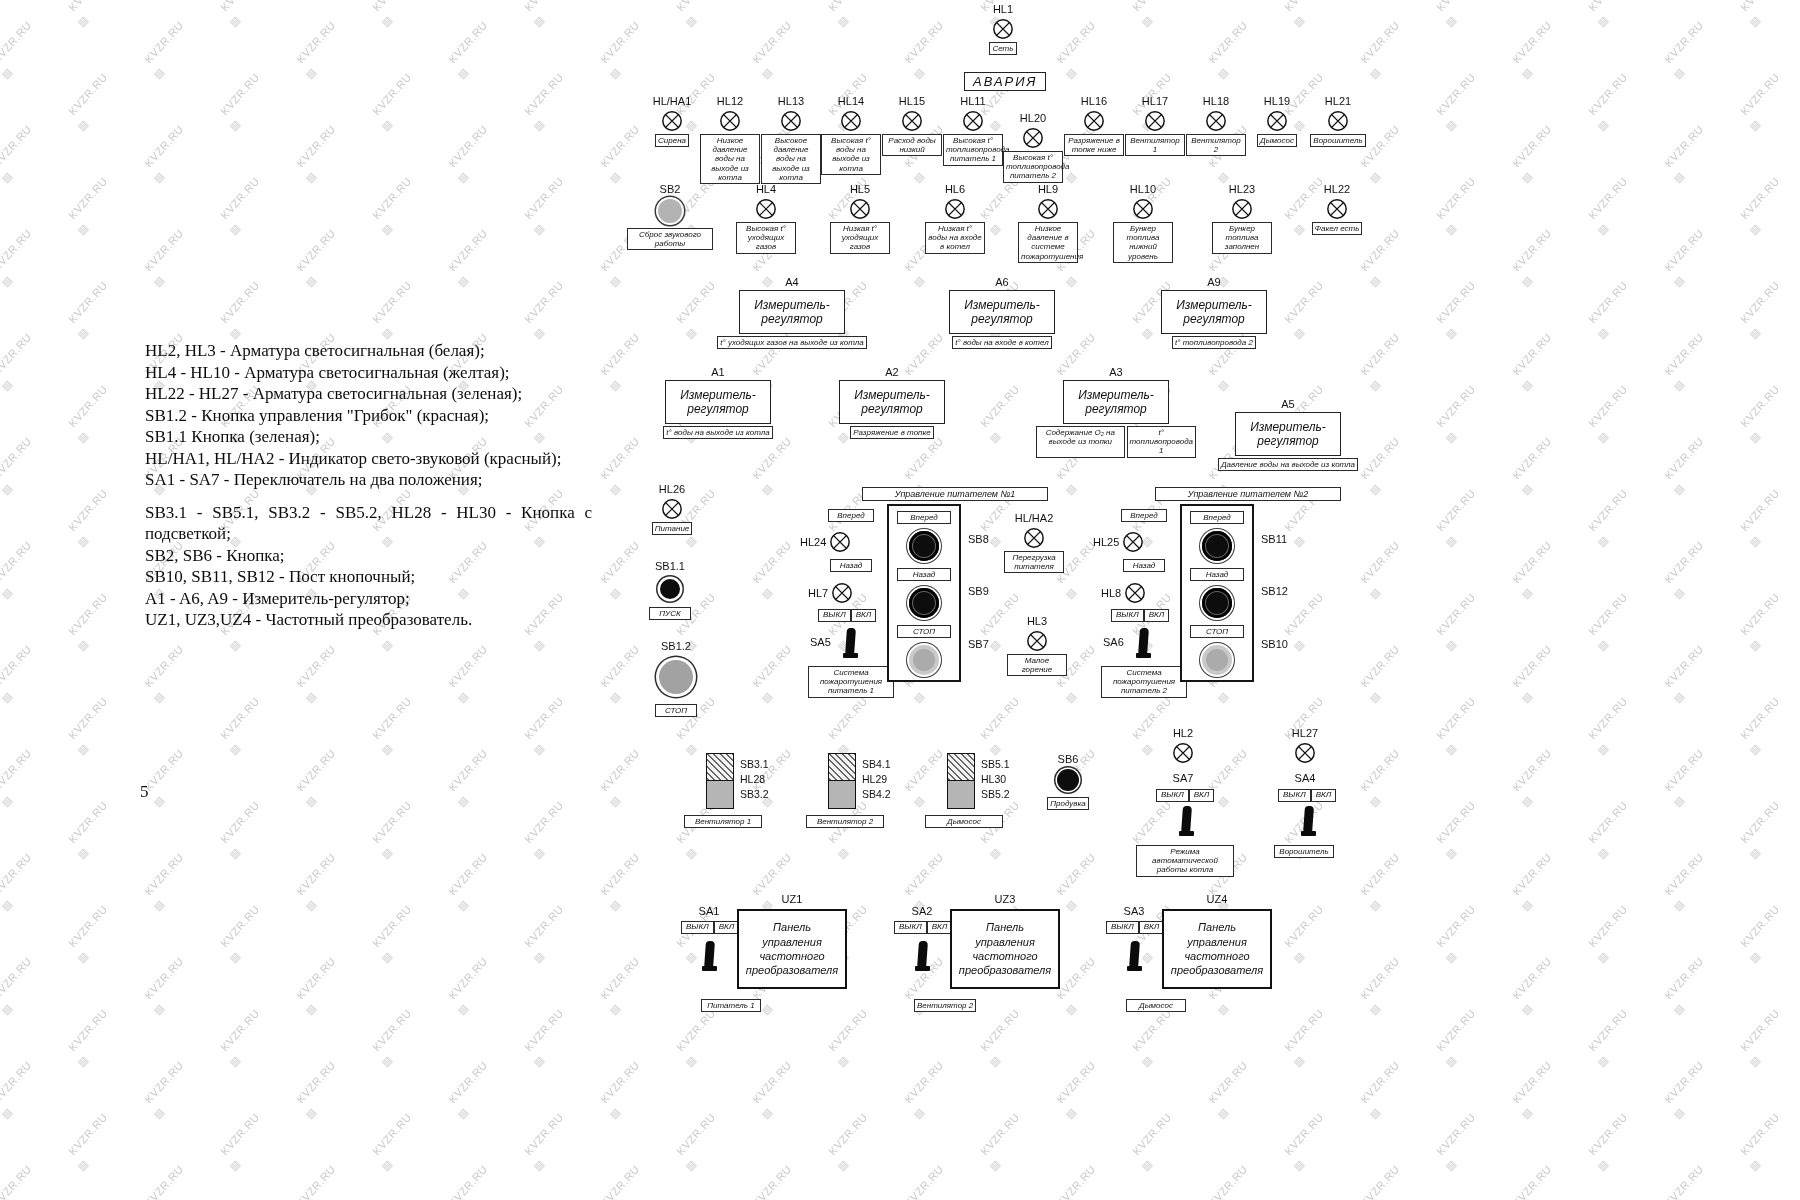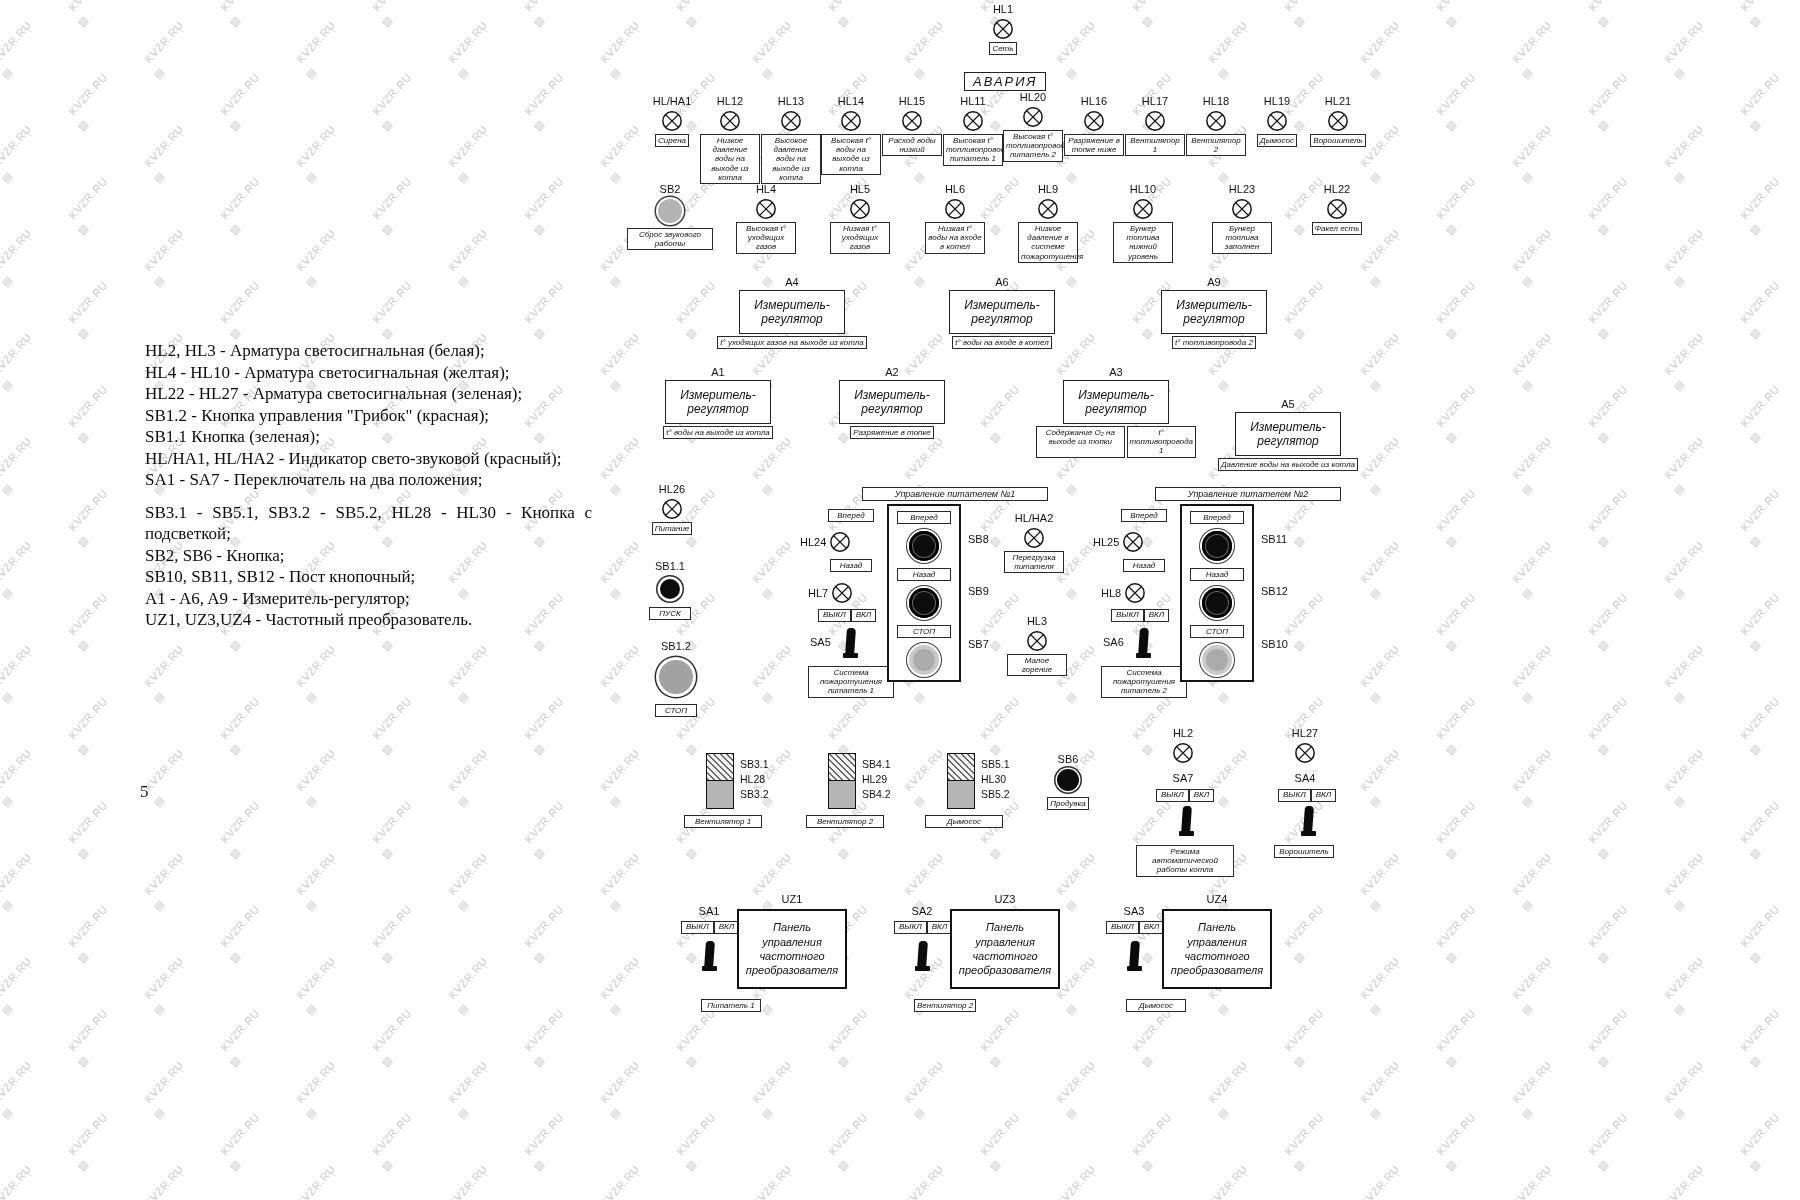--- a/index.html
+++ b/index.html
@@ -866,21 +866,21 @@
     <div class="boxed lamp-label">Расход воды низкий</div>
   </div>
     <div class="lamp-unit" style="left: 943px; top: 95px;">
     <div class="id">HL11</div>
     <svg class="lampsvg" viewBox="0 0 24 24">
         <circle cx="12" cy="12" r="10"></circle>
         <path d="M4.9 4.9 19.1 19.1M19.1 4.9 4.9 19.1"></path>
       </svg>
     <div class="boxed lamp-label">Высокая t° топливопровода питатель 1</div>
   </div>
-    <div class="lamp-unit" style="left: 1003px; top: 91px;">
+    <div class="lamp-unit" style="left: 1003px; top: 112px;">
     <div class="id">HL20</div>
     <svg class="lampsvg" viewBox="0 0 24 24">
         <circle cx="12" cy="12" r="10"></circle>
         <path d="M4.9 4.9 19.1 19.1M19.1 4.9 4.9 19.1"></path>
       </svg>
     <div class="boxed lamp-label">Высокая t° топливопровода питатель 2</div>
   </div>
     <div class="lamp-unit" style="left: 1064px; top: 95px;">
     <div class="id">HL16</div>
     <svg class="lampsvg" viewBox="0 0 24 24">

